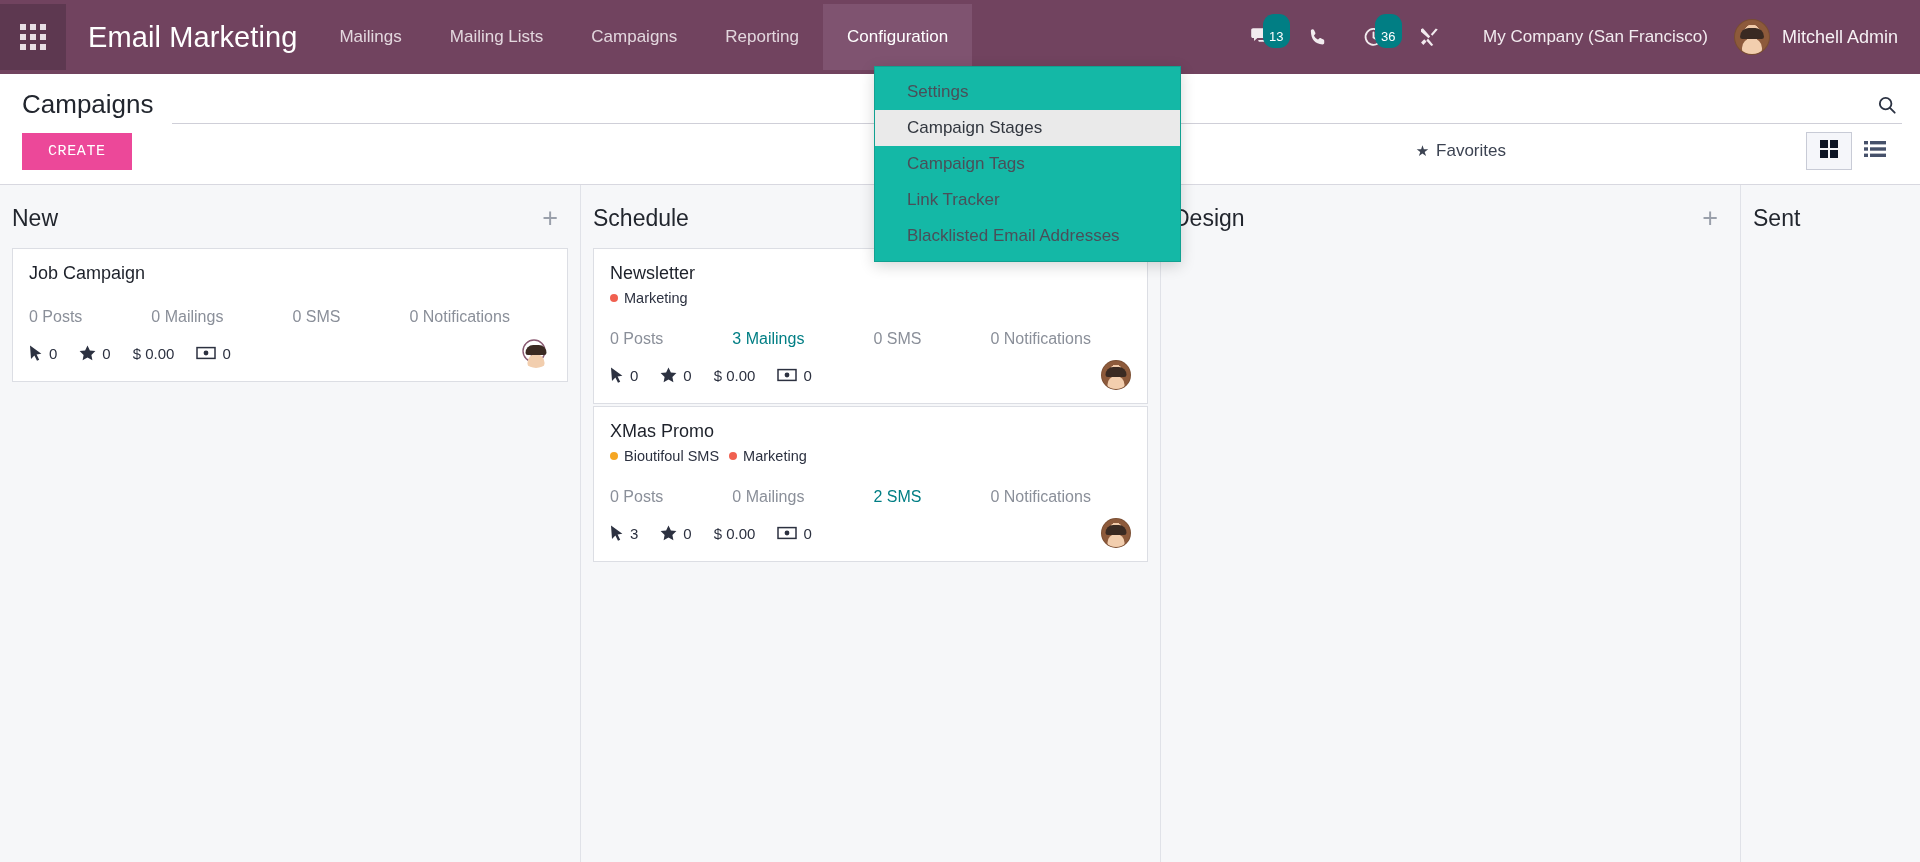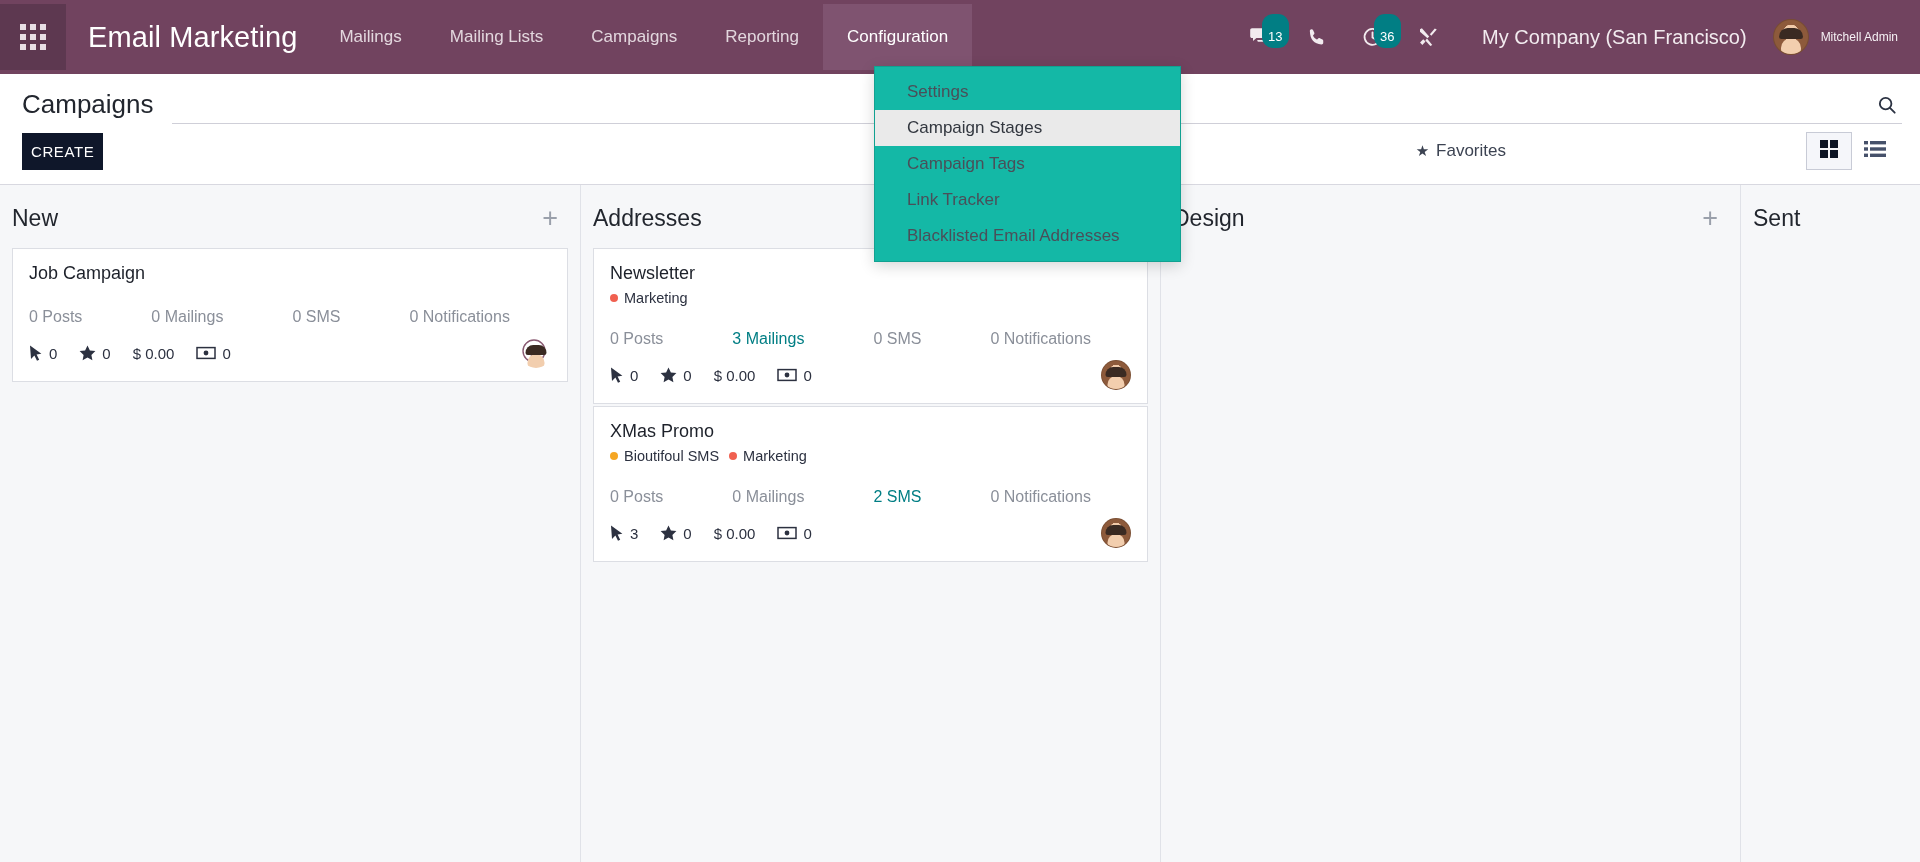--- a/index.html
+++ b/index.html
@@ -70,21 +70,21 @@
     font-size: 13px;
     line-height: 1;
     padding: 16px 6px 5px;
     border-radius: 11px;
     min-width: 24px;
     text-align: center;
     font-weight: 400;
   }
   .company-name {
     color: #f2ebef;
-    font-size: 20px;
+    font-size: 17px;
     padding: 0 18px 0 26px;
     cursor: pointer;
     white-space: nowrap;
   }
   .user-box { display: flex; align-items: center; cursor: pointer; padding-left: 8px; }
   .avatar-nav {
     width: 36px; height: 36px; border-radius: 50%;
     background: radial-gradient(circle at 50% 38%, #f0c9a8 0 30%, #8d5a3b 31% 100%);
     position: relative; overflow: hidden; flex: 0 0 auto;
     border: 1px solid rgba(0,0,0,.15);
@@ -94,21 +94,21 @@
     transform: translate(-50%,0);
     width: 20px; height: 20px; border-radius: 50% 50% 45% 45%;
     background: #f2ceae;
   }
   .avatar-nav::after {
     content:""; position:absolute; left:50%; top:24%;
     transform: translate(-50%,0);
     width: 24px; height: 11px; border-radius: 11px 11px 3px 3px;
     background: #3a2a22;
   }
-  .user-name { color: #f6f1f4; font-size: 12px; margin-left: 12px; white-space: nowrap; }
+  .user-name { color: #f6f1f4; font-size: 18px; margin-left: 12px; white-space: nowrap; }
 
   
   .dropdown {
     position: absolute;
     top: 66px; left: 874px;
     width: 307px;
     background: #14b8a6;
     border: 1px solid rgba(0,0,0,.12);
     box-shadow: 0 4px 14px rgba(0,0,0,.16);
     padding: 7px 0;
@@ -156,28 +156,28 @@
   }
   .search-icon { color: #2b3242; display: block; }
 
   .cp-row2 {
     display: flex;
     align-items: center;
     padding: 8px 22px 14px 22px;
     position: relative;
   }
   .btn-create {
-    background: #0f172a;
+    background: #ec4899;
     color: #fff;
     border: none;
     font-size: 15px;
     letter-spacing: .6px;
-    padding: 10px 9px;
-    cursor: pointer;
-    font-family: Liberation Sans, sans-serif;
+    padding: 10px 26px;
+    cursor: pointer;
+    font-family: Liberation Mono, monospace;
   }
 
   .fav-wrap {
     margin-left: auto;
     display: flex;
     align-items: center;
   }
   .favorites {
     display: flex; align-items: center;
     font-size: 17px; color: #3c4352;
@@ -473,21 +473,21 @@
             <circle cx="17" cy="10.5" r="1" fill="#8a5a72" stroke="none"></circle>
             <path d="M8.5 15c1.2 2 3 3 4.5 3s3.3-1 4.5-3" stroke-linecap="round"></path>
           </svg>
         </span>
       </div>
     </div>
   </div>
 
   <div class="kcol sep">
     <div class="kcol-head">
-      <span class="kcol-title">Addresses</span>
+      <span class="kcol-title">Schedule</span>
       <span class="kcol-plus">+</span>
     </div>
 
     <div class="card">
       <div class="card-title">Newsletter</div>
       <div class="tags">
         <span class="tag">
           <span class="dot" style="background:#f06050"></span>
           <span>Marketing</span>
         </span>

